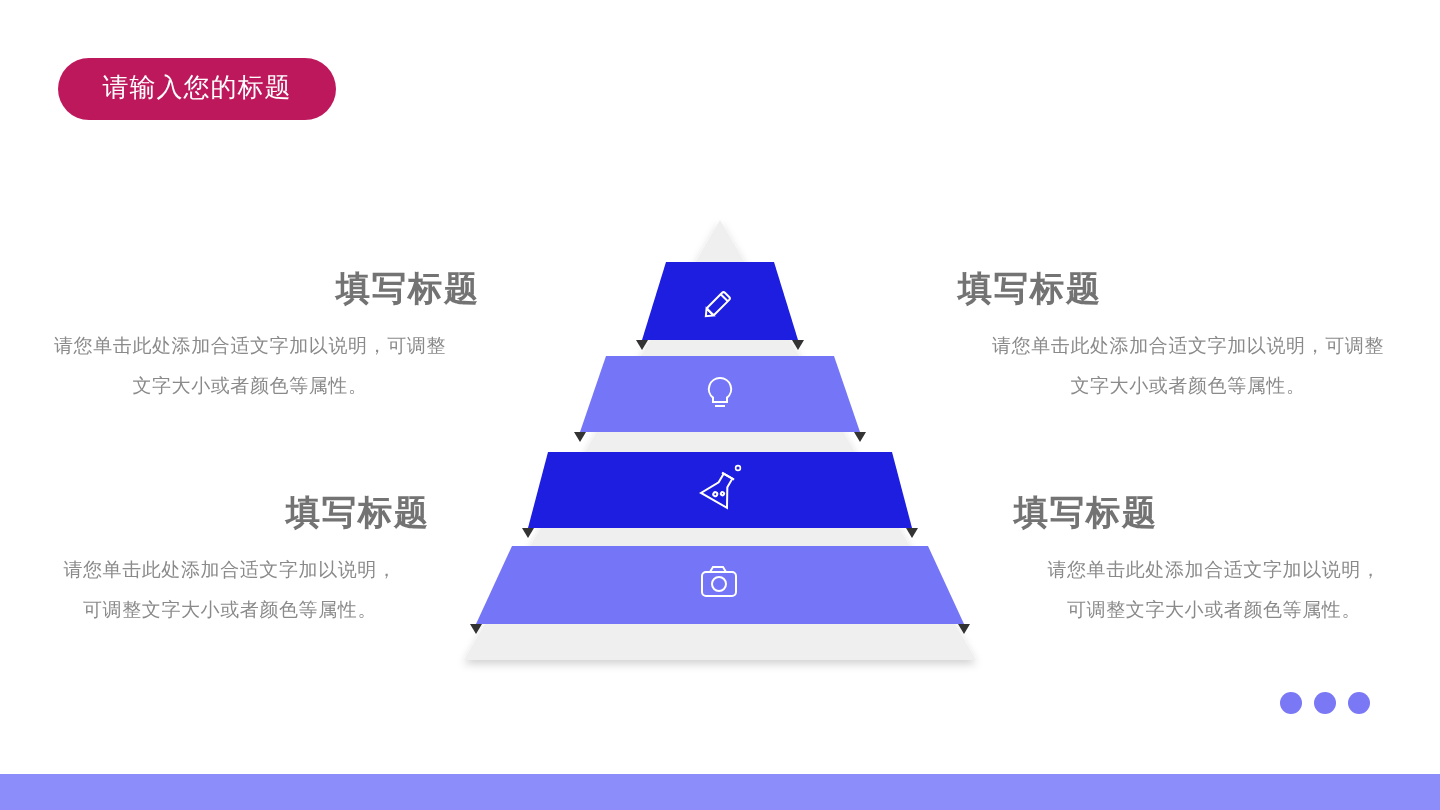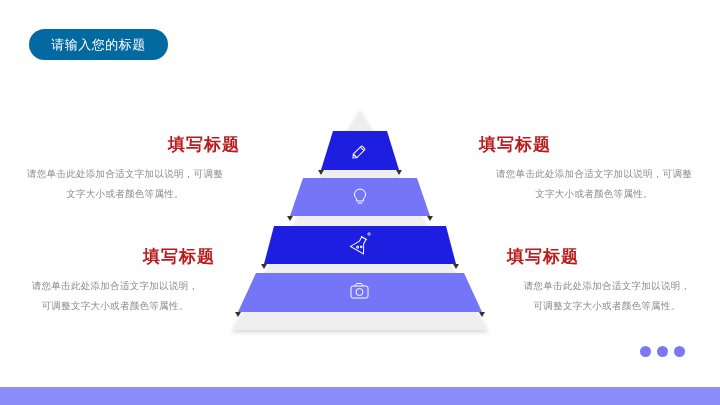--- a/index.html
+++ b/index.html
@@ -1,24 +1,24 @@
 <!DOCTYPE html>
 <html><head>
 <meta charset="utf-8">
 <style>
   * { margin:0; padding:0; box-sizing:border-box; }
   html, body { width:720px; height:405px; overflow:hidden; background:#ffffff; }
   body { position:relative; font-family:"DejaVu Sans", "Liberation Sans", sans-serif; }
   .title-pill {
     position:absolute; left:29px; top:29px; width:139px; height:31px;
-    background:#0369a1; border-radius:16px; color:#ffffff;
+    background:#be185d; border-radius:16px; color:#ffffff;
     font-size:13px; line-height:31px; text-align:center; letter-spacing:0.5px;
   }
   .block { position:absolute; }
-  .block h3 { font-size:17px; font-weight:bold; color:#b91c1c; margin-bottom:8px; letter-spacing:1px; }
+  .block h3 { font-size:17px; font-weight:bold; color:#737373; margin-bottom:8px; letter-spacing:1px; }
   .block p { font-size:9.5px; color:#8a8a8a; line-height:20px; letter-spacing:0.3px;text-align:center; }
   .right-align { text-align:right; }
   .b1 { right:480px; top:133px; width:230px; }
   .b2 { left:479px; top:133px; width:230px; }
   .b3 { right:505px; top:245px; width:200px; }
   .b4 { left:507px; top:245px; width:200px; }
   .pyramid { position:absolute; left:0; top:0; width:720px; height:405px; }
   .dots { position:absolute; left:640px; top:346px; display:flex; gap:6px; }
   .dot { width:11px; height:11px; border-radius:50%; background:#7a78f5; }
   .footer-bar { position:absolute; left:0; top:387px; width:720px; height:18px; background:#8c8cfa; }

